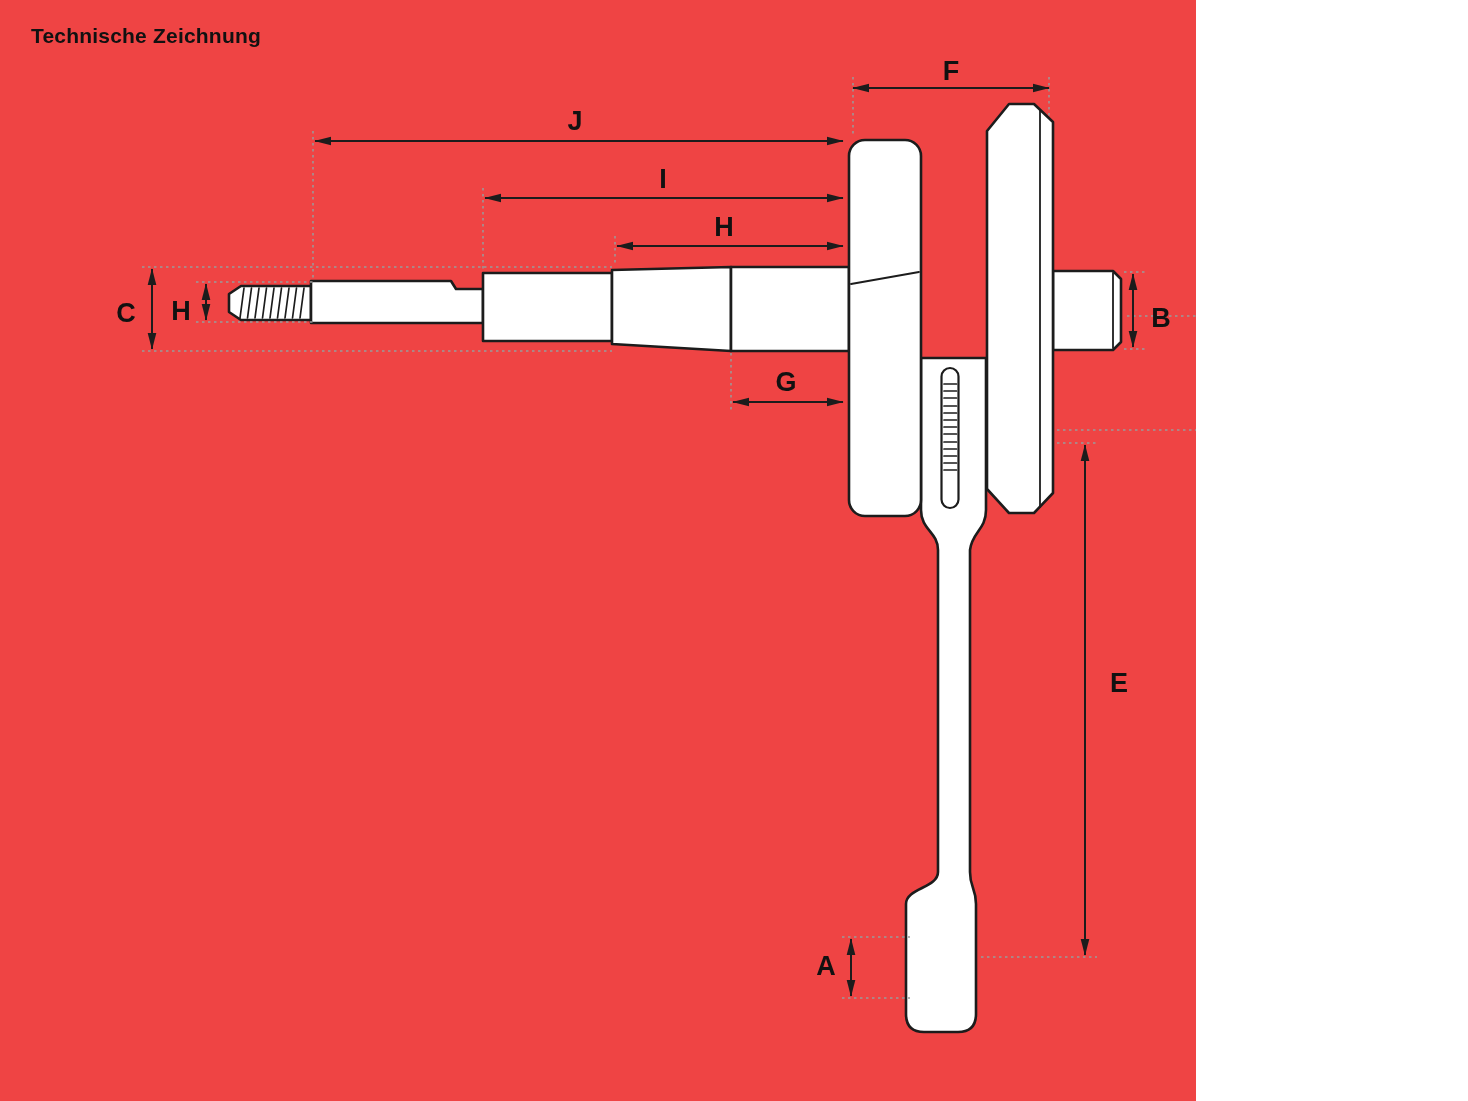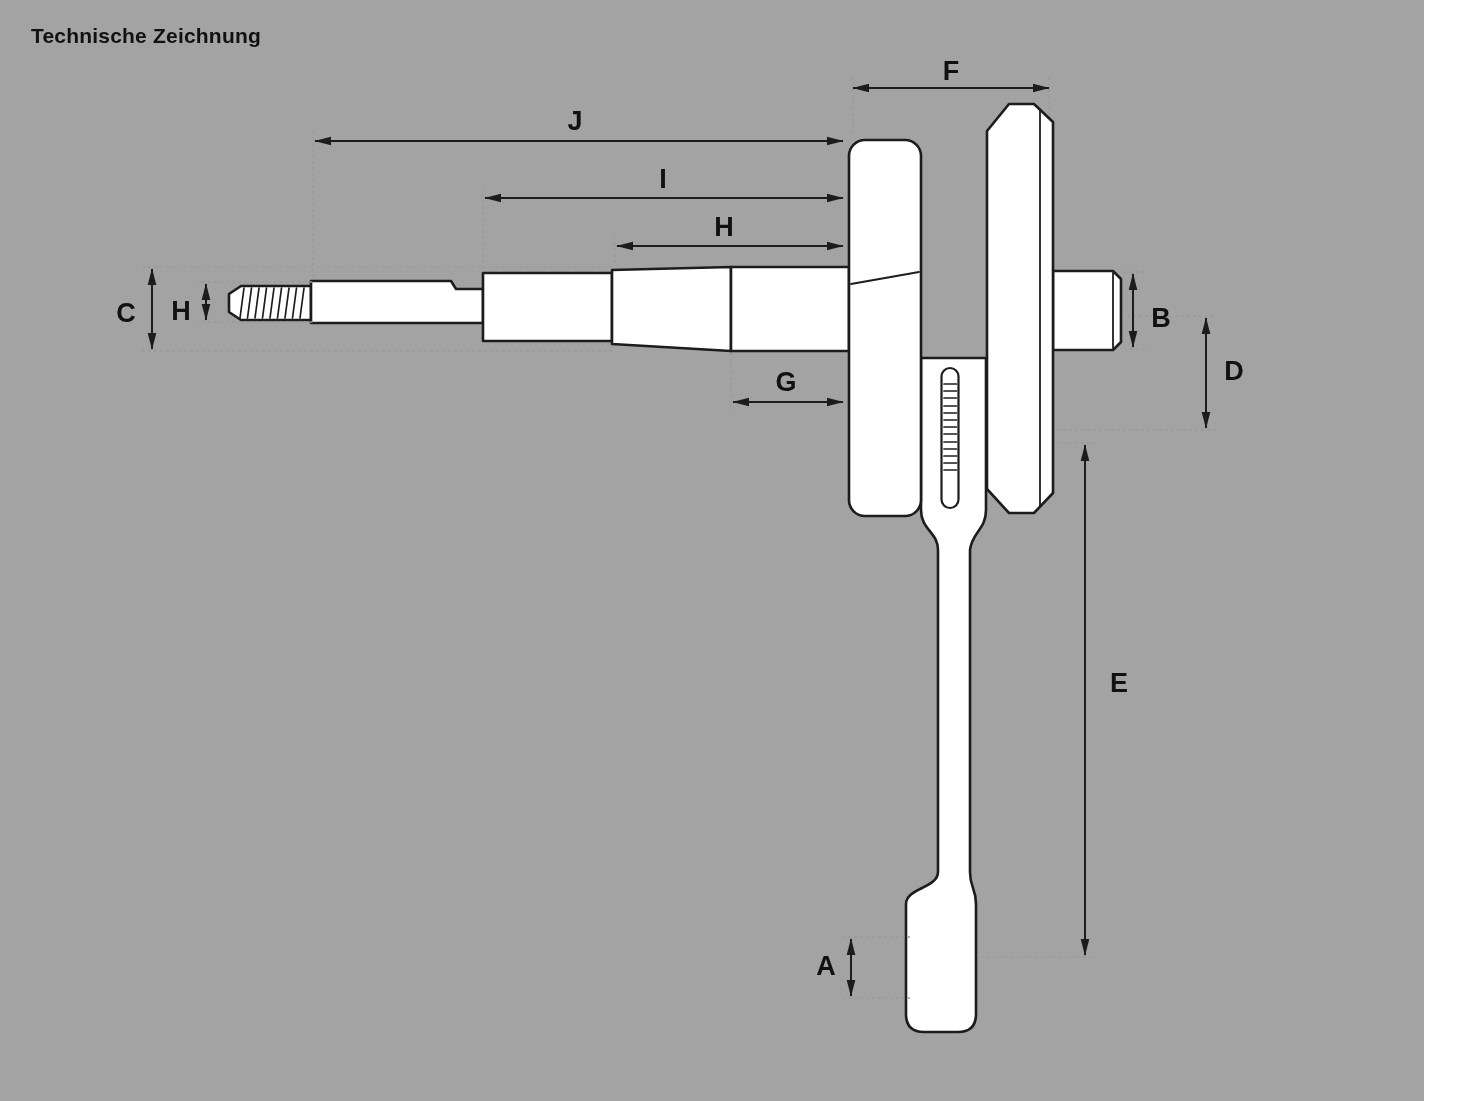--- a/index.html
+++ b/index.html
@@ -1,19 +1,19 @@
 <!DOCTYPE html>
 <html><head>
 <meta charset="utf-8">
 <style>
   html,body{margin:0;padding:0;background:#ffffff;}
   .canvas{
     position:relative;
-    width:1424px;height:1101px;
-    background:#a3a3a3;
+    width:1196px;height:1101px;
+    background:#ef4444;
     font-family:"Liberation Sans", sans-serif;
     overflow:hidden;
   }
   .title{
     position:absolute;left:31px;top:24px;
     font-size:21px;font-weight:700;color:#111;
     letter-spacing:0.2px;
   }
   svg{position:absolute;left:0;top:0;}
   .outline{fill:#ffffff;stroke:#1c1c1c;stroke-width:2.6;stroke-linejoin:round;stroke-linecap:round;}

